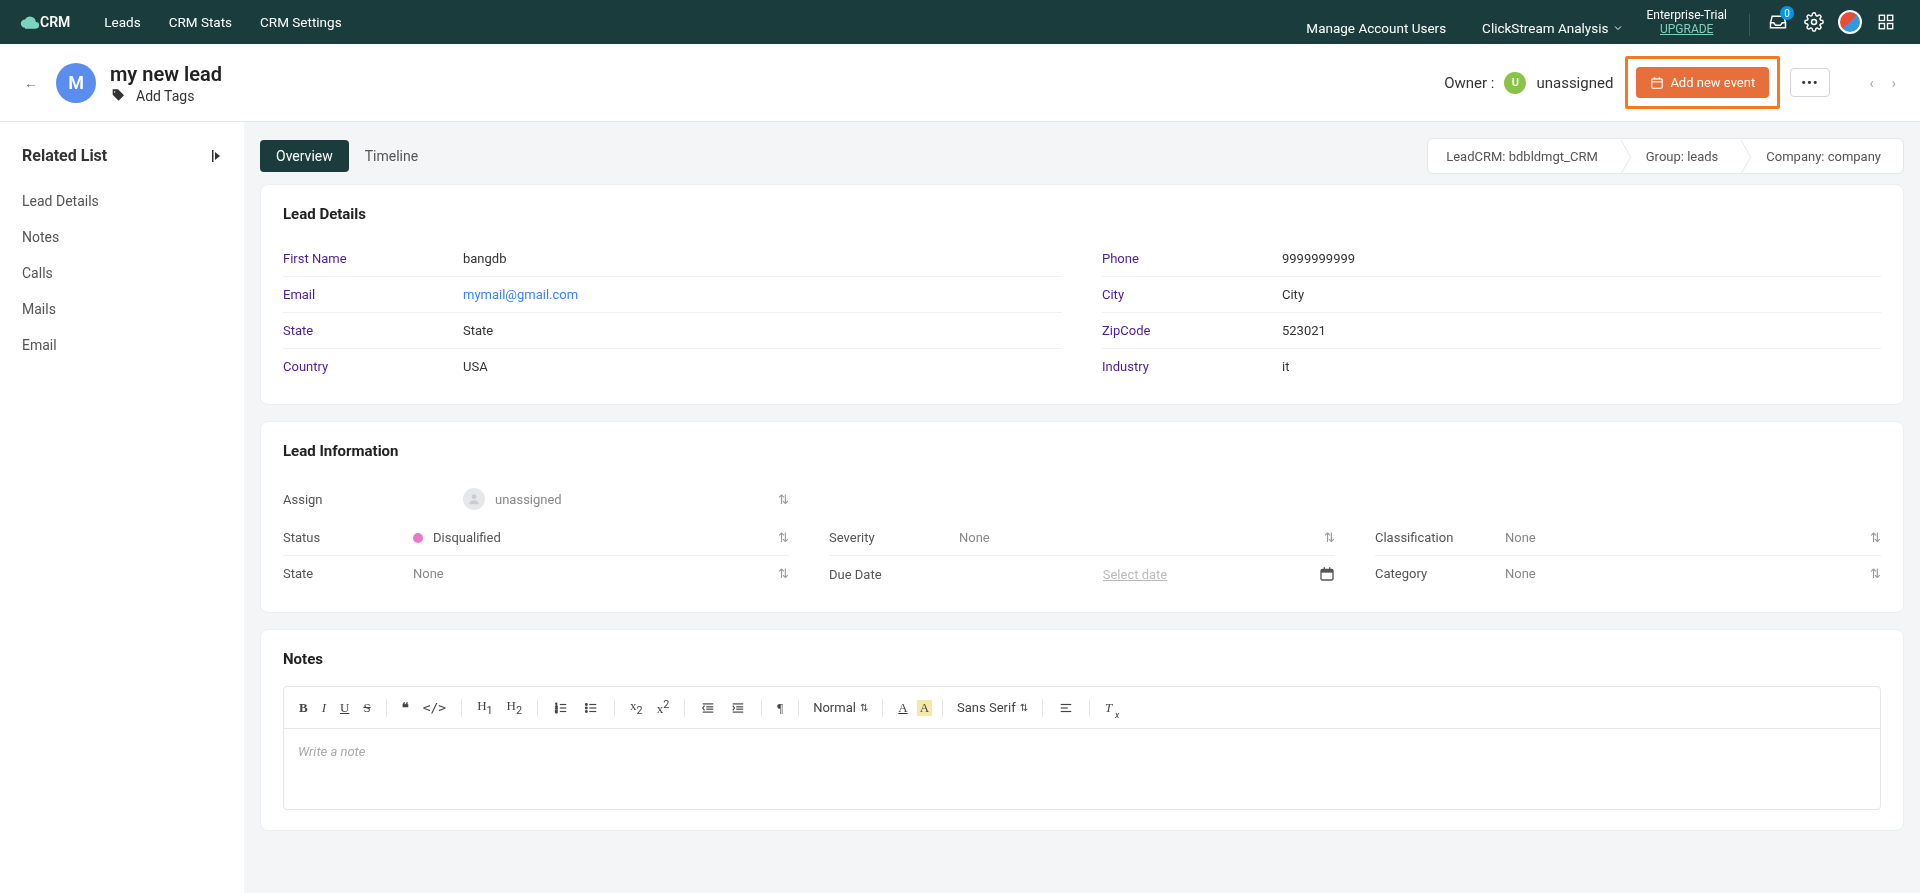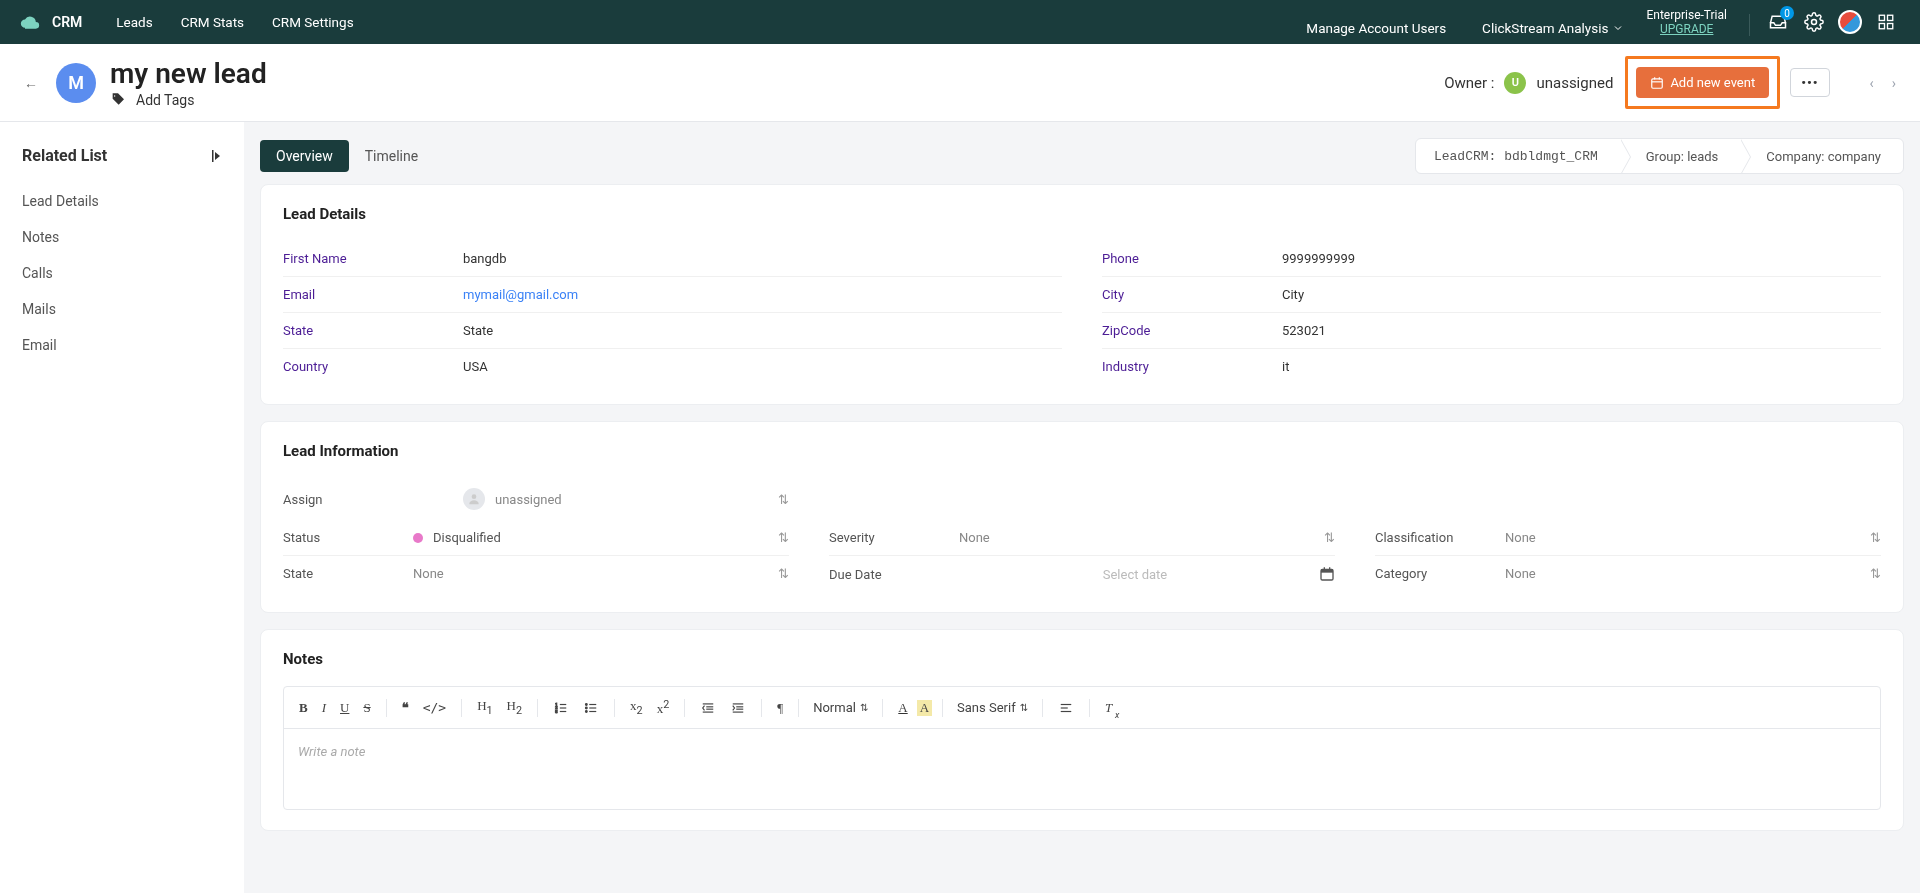--- a/index.html
+++ b/index.html
@@ -1,37 +1,37 @@
 <!DOCTYPE html>
 <html><head>
 <meta charset="utf-8">
 <style>
 * { margin: 0; padding: 0; box-sizing: border-box; font-family: -apple-system, BlinkMacSystemFont, "Segoe UI", Roboto, sans-serif; }
 body { background: #f4f5f7; font-size: 14px; color: #333; }
 
 
 .topnav { background: #1a3c3c; height: 44px; display: flex; align-items: center; padding: 0 20px; color: #fff; }
-.topnav .brand { display: flex; align-items: center; gap: 12px; font-weight: 600; margin-right: 20px; }
+.topnav .brand { display: flex; align-items: center; gap: 0; font-weight: 600; margin-right: 20px; }
 .topnav .brand-icon { width: 20px; height: 20px; }
 .topnav .nav-item { padding: 0 14px; font-size: 13.5px; cursor: pointer; white-space: nowrap; }
 .topnav .spacer { flex: 1; }
 .topnav .right { display: flex; align-items: flex-end; gap: 8px; }
 .topnav .enterprise { font-size: 12px; text-align: center; line-height: 1.2; margin-right: 8px; }
 .topnav .enterprise .upgrade { color: #7dd3c0; text-decoration: underline; }
 .topnav .divider { width: 1px; height: 22px; background: #3a5a5a; margin: 0 6px; }
 .topnav .icon-btn { width: 28px; height: 28px; display: flex; align-items: center; justify-content: center; cursor: pointer; position: relative; }
 .topnav .badge { position: absolute; top: -2px; right: -2px; background: #0097e6; color: #fff; border-radius: 8px; font-size: 10px; min-width: 14px; height: 14px; display: flex; align-items: center; justify-content: center; }
 .topnav .avatar-icon { width: 24px; height: 24px; border-radius: 50%; background: linear-gradient(135deg,#e74c3c 50%,#3498db 50%); border:2px solid #fff; }
 .topnav .chevron { margin-left:4px; }
 
 
 .header { background: #fff; border-bottom: 1px solid #e5e7eb; padding: 12px 24px; display: flex; align-items: center; }
 .header .back { margin-right: 18px; color: #666; cursor: pointer; }
 .header .lead-avatar { width: 40px; height: 40px; border-radius: 50%; background: #5b8def; color: #fff; font-weight: 600; font-size: 18px; display: flex; align-items: center; justify-content: center; margin-right: 14px; }
-.header .title-block h1 { font-size: 28px; font-weight: 600; color: #222; }
+.header .title-block h1 { font-size: 20px; font-weight: 600; color: #222; }
 .header .tag-row { display: flex; align-items: center; gap: 10px; margin-top: 2px; font-size: 14px; color: #444; }
 .header .tag-row .tag-icon { width:16px; height:16px; }
 .header .add-tags { cursor:pointer; color:#333; }
 .header .spacer { flex: 1; }
 .header .owner { display: flex; align-items: center; gap: 10px; font-size: 15px; color: #333; margin-right: 12px; }
 .header .owner .u-circle { width: 22px; height: 22px; border-radius: 50%; background: #8bc34a; color: #fff; font-size: 11px; display: flex; align-items: center; justify-content: center; font-weight:600; }
 .header .add-event-wrap { border: 3px solid #f5791f; padding: 8px 8px; border-radius: 2px; }
 .header .add-event-btn { background: #e76f3c; color: #fff; border: none; border-radius: 4px; padding: 8px 14px; font-size: 13px; display: flex; align-items: center; gap: 6px; cursor: pointer; }
 .header .more-btn { border: 1px solid #d1d5db; background: #fff; border-radius: 4px; padding: 6px 10px; margin-left: 10px; cursor: pointer; color:#333; font-weight:700; letter-spacing:1px; }
 .header .nav-arrows { display:flex; gap:18px; margin-left:40px; color:#9ca3af; }
@@ -44,21 +44,21 @@
 .sidebar .side-link { padding: 10px 0; font-size: 14px; color: #555; cursor: pointer; }
 
 .main { flex: 1; padding: 16px; }
 .tabs-row { display:flex; align-items:center; justify-content:space-between; margin-bottom:10px;}
 .tabs { display: flex; }
 .tab { padding: 8px 16px; border-radius: 4px; font-size: 14px; cursor: pointer; color: #555; }
 .tab.active { background: #1a3c3c; color: #fff; }
 
 .breadcrumb { display:flex; align-items:center; background:#fff; border:1px solid #e5e7eb; border-radius:6px; overflow:hidden; height:36px; }
 .breadcrumb .crumb { padding: 0 22px 0 26px; position:relative; font-size:13px; color:#555; height:100%; display:flex; align-items:center; }
-.breadcrumb .crumb:first-child{padding-left:18px;font-family:Liberation Mono, monospace;}
+.breadcrumb .crumb:first-child{padding-left:18px;}
 .breadcrumb .crumb:not(:last-child)::after{
   content:""; position:absolute; right:-10px; top:0; width:0; height:0;
   border-top:18px solid transparent; border-bottom:18px solid transparent; border-left:10px solid #fff;
 }
 .breadcrumb .crumb:not(:last-child)::before{
   content:""; position:absolute; right:-11px; top:0; width:0; height:0;
   border-top:18px solid transparent; border-bottom:18px solid transparent; border-left:10px solid #e5e7eb;
   z-index:0;
 }
 
@@ -69,21 +69,21 @@
 .detail-row { display: grid; grid-template-columns: 180px 1fr; padding: 10px 0; border-bottom: 1px solid #f0f0f0; font-size: 13px; }
 .detail-row:last-child{border-bottom:none;}
 .detail-row .label { color: #4c1d95; }
 .detail-row .value { color: #333; }
 .detail-row .value.link { color: #3b82f6; }
 
 .info-row { display: grid; grid-template-columns: 130px 1fr 24px; align-items: center; padding: 10px 0; border-bottom: 1px solid #f0f0f0; font-size: 13px; }
 .info-row:last-child{border-bottom:none;}
 .info-row .label { color: #555; }
 .info-row .value { color: #888; display:flex; align-items:center; gap:10px; }
-.info-row .placeholder { color:#bbb; }
+.info-row .placeholder { color:#bbb;text-decoration:underline; }
 .info-row .sort-icon, .info-row .cal-icon { color:#999; justify-self:end; }
 .status-dot { width:10px; height:10px; border-radius:50%; background:#e879c9; }
 .user-silhouette { width:22px; height:22px; border-radius:50%; background:#e5e7eb; display:flex; align-items:center; justify-content:center; color:#bbb; }
 
 .info-grid { display: grid; grid-template-columns: 1fr 1fr 1fr; gap: 0 40px; }
 .info-full { grid-column: 1 / 2; }
 
 
 .editor { border:1px solid #e5e7eb; border-radius:4px; }
 .toolbar { display:flex; align-items:center; gap:4px; padding:8px 10px; border-bottom:1px solid #e5e7eb; flex-wrap:wrap; font-size:13px; color:#444; }

